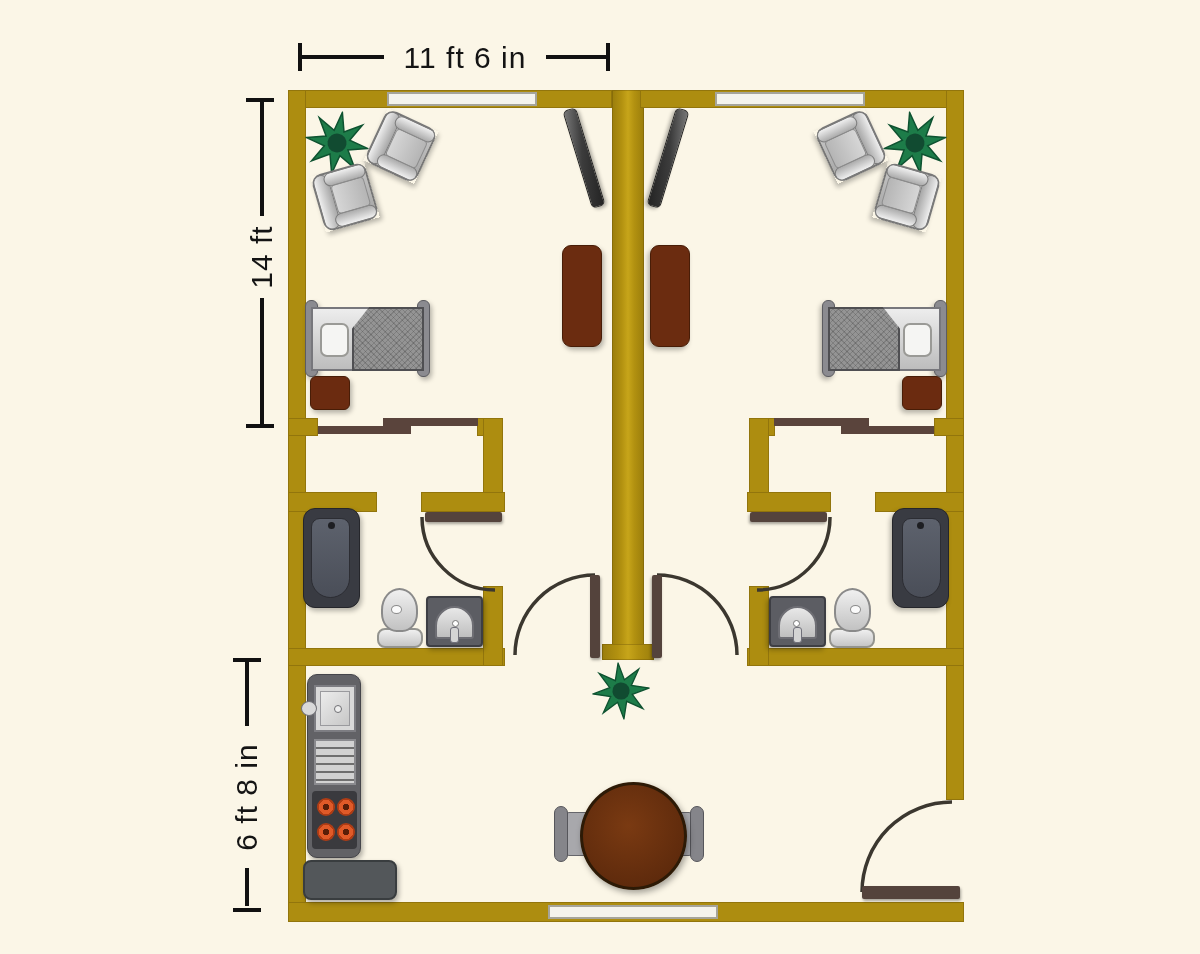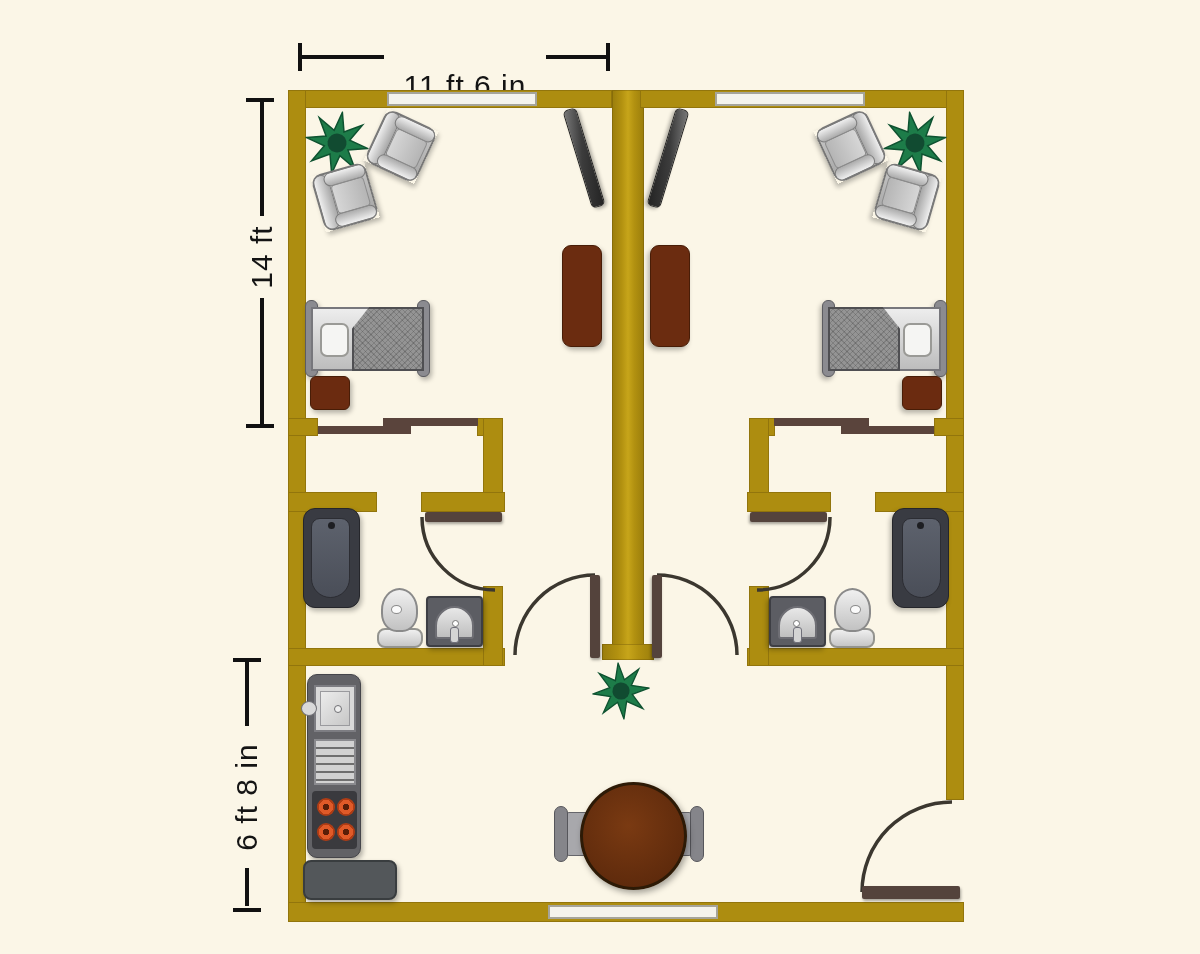--- a/index.html
+++ b/index.html
@@ -65,21 +65,21 @@
   .dchair{position:absolute;width:36px;height:56px;}
   .dchair .bar{position:absolute;left:0;top:0;width:14px;height:56px;background:#85858a;border:1.5px solid #56565b;border-radius:7px;box-sizing:border-box;}
   .dchair .seat{position:absolute;left:12px;top:6px;width:24px;height:44px;background:#a8a8ac;border:1.5px solid #66666b;border-radius:3px;box-sizing:border-box;}
   .dchair.flip{transform:scaleX(-1);}
   .table{position:absolute;left:580px;top:782px;width:107px;height:108px;border-radius:50%;
       background:radial-gradient(circle at 45% 40%,#7a3a12,#5e2a0c 75%);border:3px solid #2d1a06;box-sizing:border-box;box-shadow:2px 3px 6px rgba(0,0,0,.35);}
   
   .dim{position:absolute;background:#111;}
   .dim-text{position:absolute;color:#141414;font-size:30px;white-space:nowrap;letter-spacing:1px;}
   .vtext{transform:translate(-50%,-50%) rotate(-90deg);}
-  .htext{transform:translate(-50%,-50%);margin-top:28px;}
+  .htext{transform:translate(-50%,-50%);}
   svg.overlay{position:absolute;left:0;top:0;pointer-events:none;}
 </style>
 </head>
 <body>
 
 <div id="canvas">
 
   <div class="dim" style="left:298px;top:43px;width:4px;height:28px;"></div>
   <div class="dim" style="left:302px;top:55px;width:82px;height:4px;"></div>
   <span class="dim-text htext" style="left:465px;top:58px;">11 ft 6 in</span>

